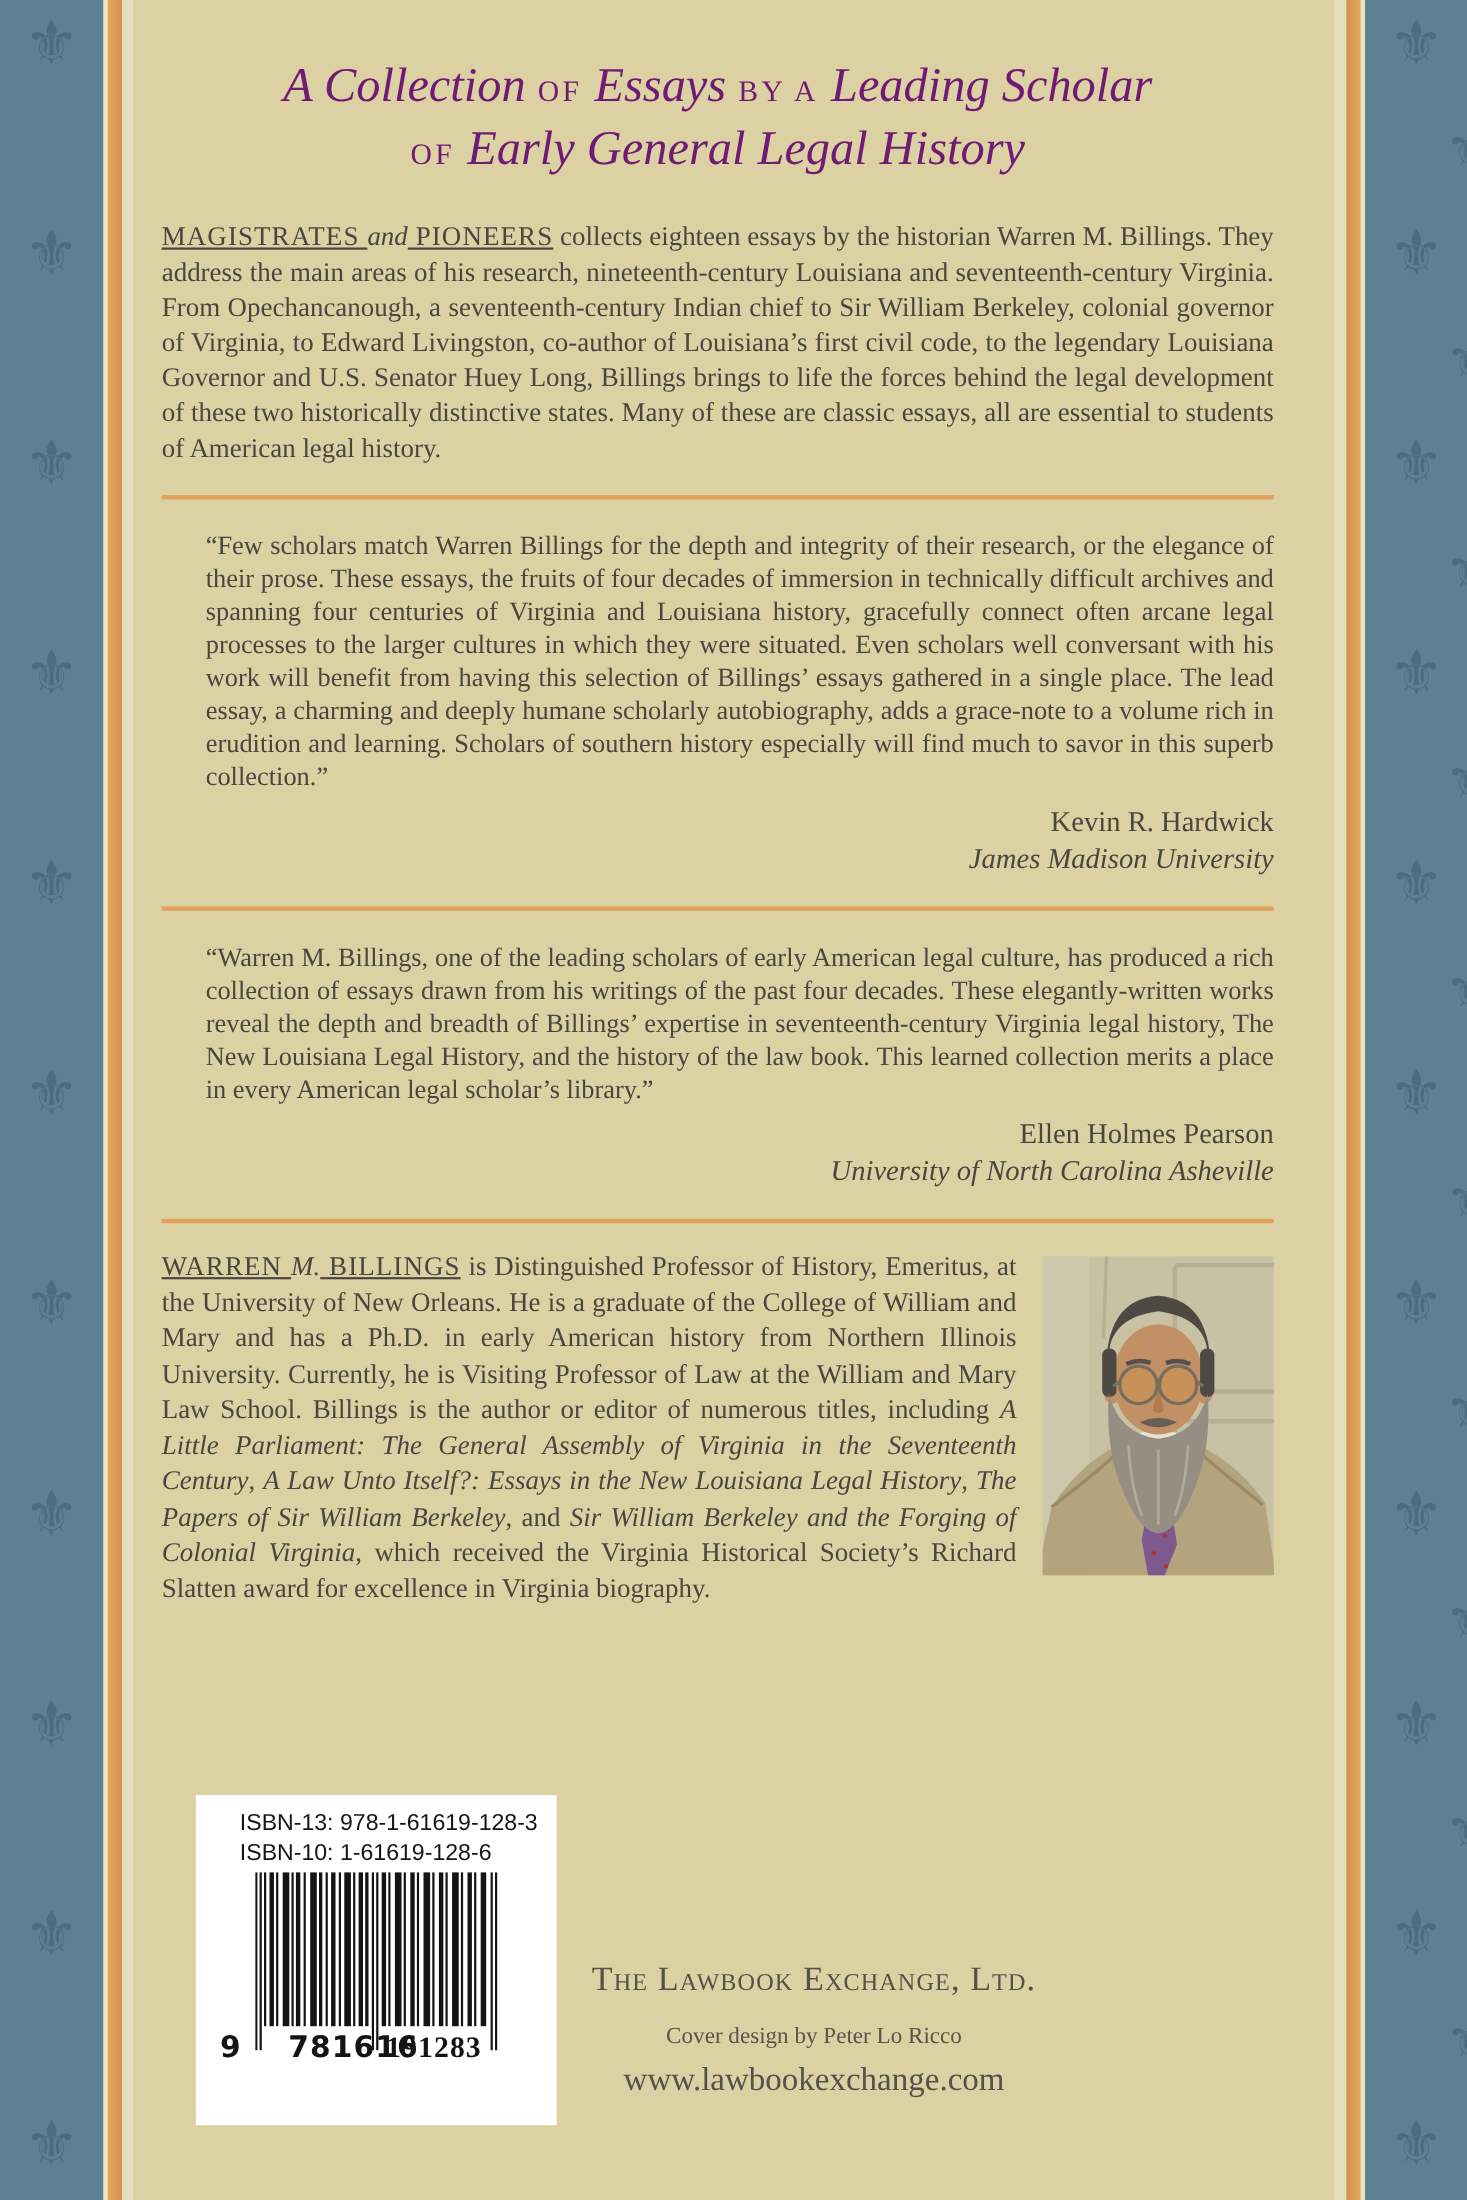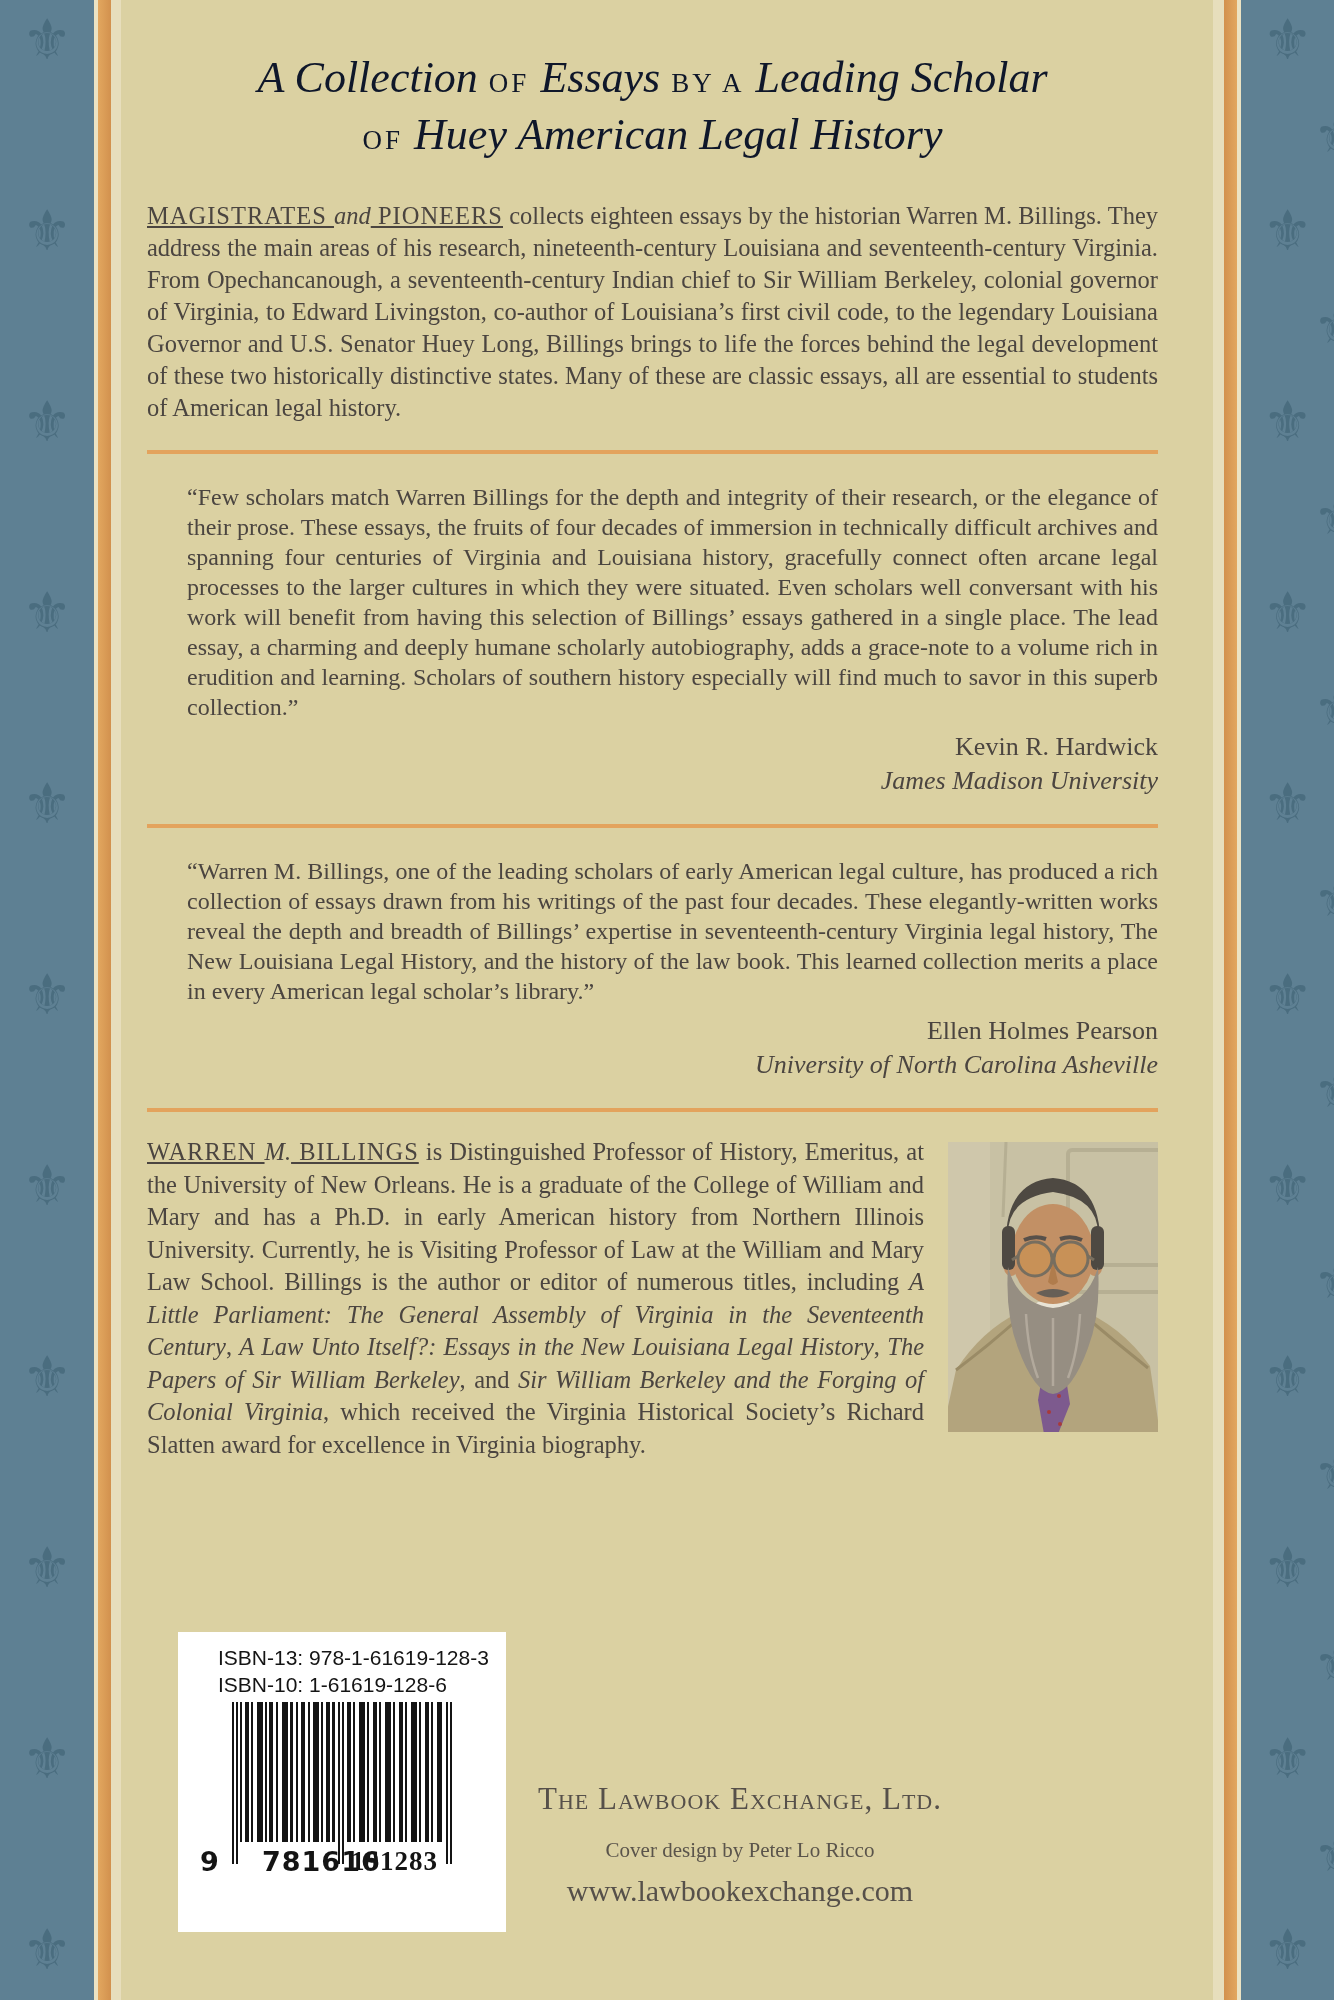--- a/index.html
+++ b/index.html
@@ -20,21 +20,21 @@
   #stripe-r-orange{left:1224px;width:13px;background:linear-gradient(90deg,#d2914e,#e2a75f);}
   #stripe-r-cream{left:1237px;width:4px;background:#ece3c3;}
   #border-right{left:1241px;width:93px;}
   .fleur-col{position:absolute;display:flex;flex-direction:column;}
   .fleur-col.main{left:0;top:-56px;width:100%;}
   .fleur-col.edge{left:67px;top:40px;width:60px;}
   .fleur{height:191px;display:flex;align-items:center;justify-content:center;
     font-family:"DejaVu Sans",sans-serif;font-size:56px;color:rgba(33,68,88,.32);}
   
   #content{position:absolute;left:147px;top:0;width:1011px;}
-  .book-title{margin-top:52px;text-align:center;color:#0f172a;font-size:44px;line-height:52px;}
+  .book-title{margin-top:52px;text-align:center;color:#701a75;font-size:44px;line-height:52px;}
   .scr{font-style:italic;}
   .sc{font-style:normal;text-transform:uppercase;font-size:27px;letter-spacing:3px;}
   .body-par{margin:0;font-size:24.5px;line-height:32px;text-align:justify;}
   #synopsis{margin-top:34px;}
   .caps{letter-spacing:1px;text-decoration:underline;}
   .rule{height:4px;background:#e3a35d;margin-top:26px;}
   .quote{margin-top:28px;line-height:30px;font-size:24px;margin-left:40px;}
   .attrib{text-align:right;font-size:26px;line-height:34px;margin-top:8px;}
   .affil{font-style:italic;}
   #bio{margin-top:24px;line-height:32.5px;}
@@ -112,21 +112,21 @@
   <div class="book-title">
     <div class="t-line">
       <span class="scr">A Collection</span>
       <span class="sc">of</span>
       <span class="scr">Essays</span>
       <span class="sc">by a</span>
       <span class="scr">Leading Scholar</span>
     </div>
     <div class="t-line">
       <span class="sc">of</span>
-      <span class="scr">Huey American Legal History</span>
+      <span class="scr">Early General Legal History</span>
     </div>
   </div>
 
   <p id="synopsis" class="body-par"><span class="caps">MAGISTRATES </span><i>and</i><span class="caps"> PIONEERS</span><span> collects eighteen essays by the historian Warren M. Billings. They address the main areas of his research, nineteenth-century Louisiana and seventeenth-century Virginia. From Opechancanough, a seventeenth-century Indian chief to Sir William Berkeley, colonial governor of Virginia, to Edward Livingston, co-author of Louisiana’s first civil code, to the legendary Louisiana Governor and U.S. Senator Huey Long, Billings brings to life the forces behind the legal development of these two historically distinctive states. Many of these are classic essays, all are essential to students of American legal history.</span></p>
 
   <div class="rule"></div>
 
   <p class="body-par quote">“Few scholars match Warren Billings for the depth and integrity of their research, or the elegance of their prose. These essays, the fruits of four decades of immersion in technically difficult archives and spanning four centuries of Virginia and Louisiana history, gracefully connect often arcane legal processes to the larger cultures in which they were situated. Even scholars well conversant with his work will benefit from having this selection of Billings’ essays gathered in a single place. The lead essay, a charming and deeply humane scholarly autobiography, adds a grace-note to a volume rich in erudition and learning. Scholars of southern history especially will find much to savor in this superb collection.”</p>
   <div class="attrib">
     <div>Kevin R. Hardwick</div>

